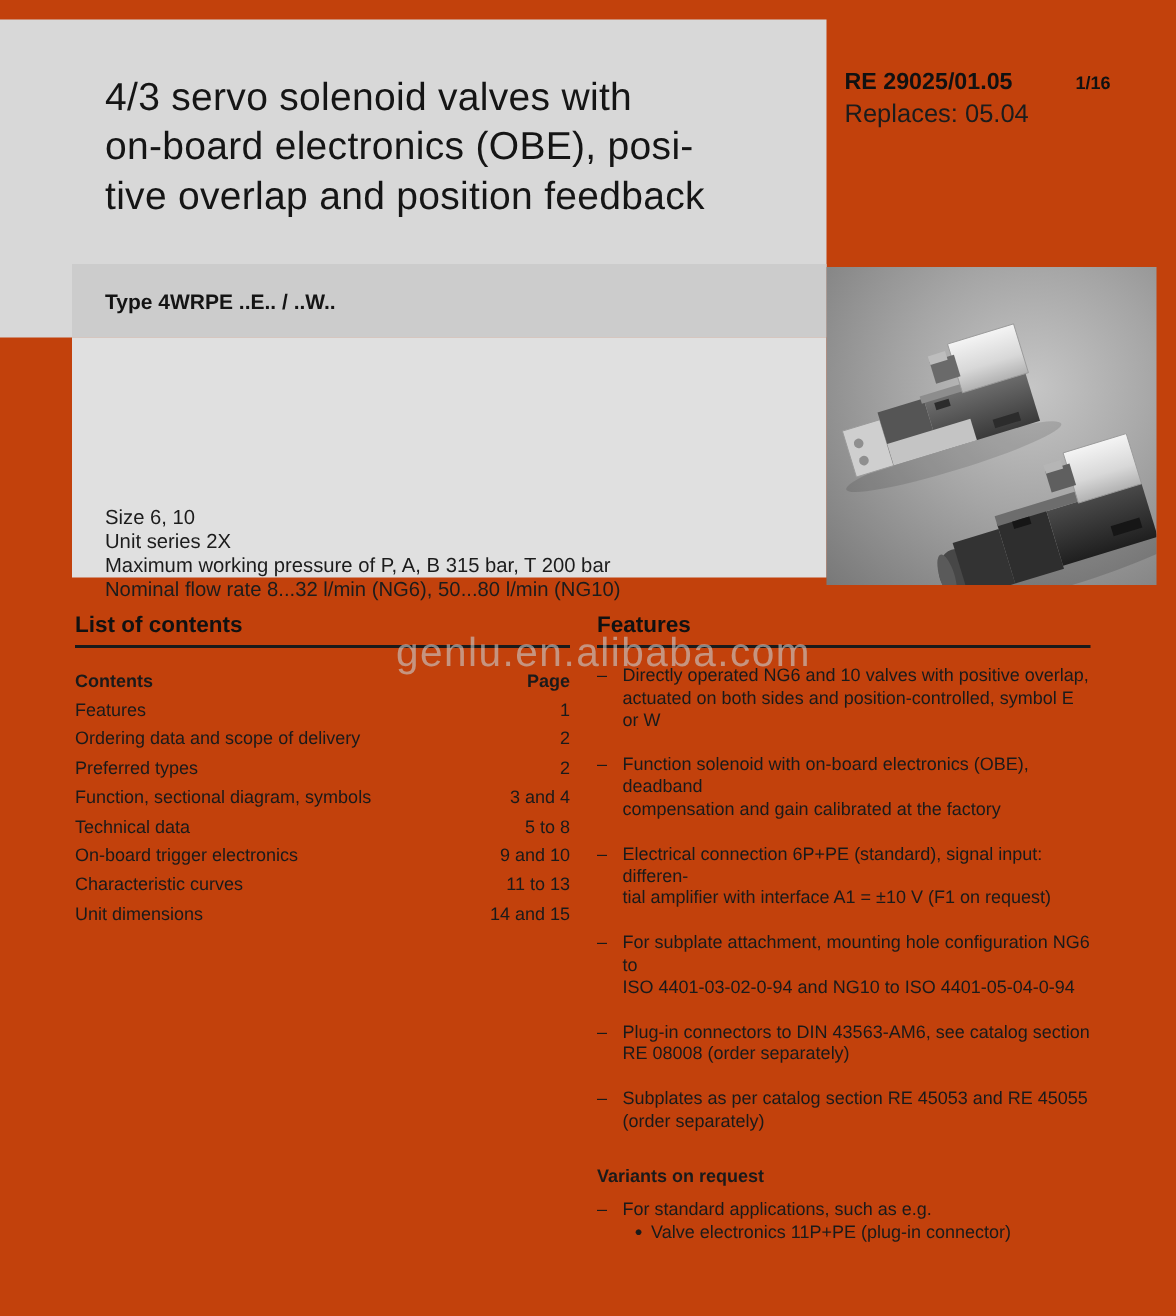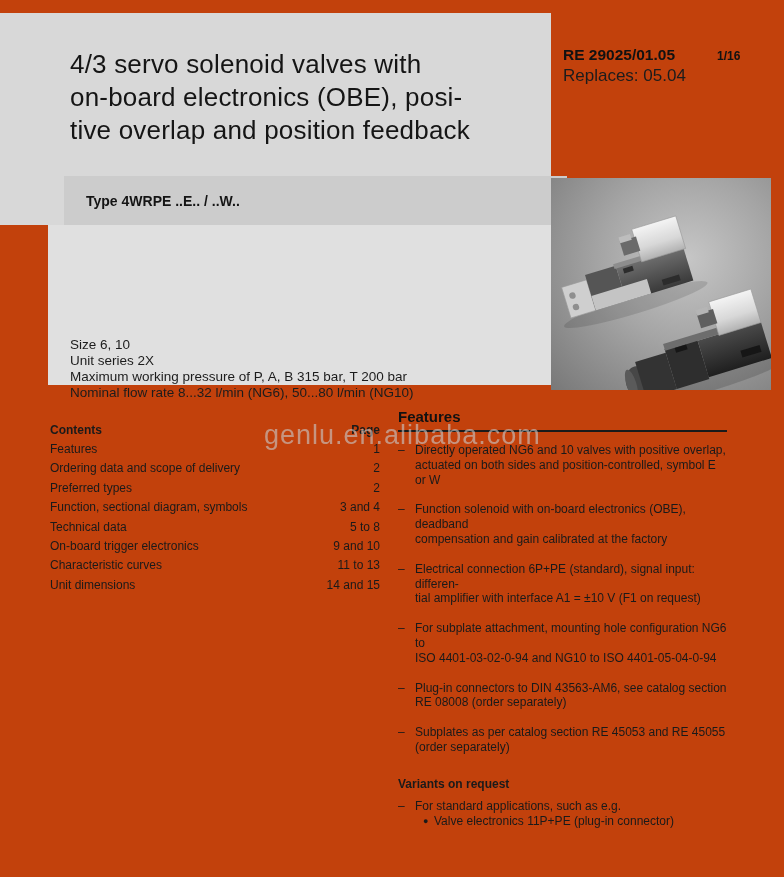--- a/index.html
+++ b/index.html
@@ -16,21 +16,21 @@
   .title-panel {
     position:absolute; left:0; top:13px; width:551px; height:212px;
     background:#d8d8d8;
   }
   .page-title {
     position:absolute; left:70px; top:35px; width:470px;
     font-size:26px; line-height:33px; font-weight:400;
     letter-spacing:0.2px; color:#151515; white-space:pre-line;
   }
   .type-bar {
-    position:absolute; left:64px; top:176px; width:503px; height:49px;
+    position:absolute; left:48px; top:176px; width:503px; height:49px;
     background:#cccccc; display:flex; align-items:center;
   }
   .type-label { font-size:14px; font-weight:700; padding-left:22px; color:#141414; }
   .spec-panel {
     position:absolute; left:48px; top:225px; width:503px; height:160px;
     background:#e0e0e0;
   }
   .spec-lines {
     position:absolute; left:22px; top:92px;
     font-size:13.5px; line-height:16px; color:#1c1c1c; white-space:pre-line;margin-top:20px;
@@ -159,20 +159,21 @@
         <rect x="34" y="4" width="12" height="5" fill="#161616"></rect>
         <rect x="96" y="26" width="20" height="7" fill="#161616"></rect>
         <rect x="80" y="-30" width="44" height="35" fill="url(#gConn)" stroke="#9a9a9a" stroke-width="0.6"></rect>
         <rect x="65" y="-22" width="17" height="15" fill="#5f5f5f"></rect>
         <rect x="65" y="-26" width="12" height="6" fill="#b5b5b5"></rect>
       </g>
     </svg>
   </div>
 
   <div class="contents-section">
+    <div class="section-heading">List of contents</div>
     <div class="contents-table">
       <div class="contents-row head">
         <span class="c-label">Contents</span>
         <span class="c-page">Page</span>
       </div>
       <div class="contents-row">
         <span class="c-label">Features</span>
         <span class="c-page">1</span>
       </div>
       <div class="contents-row">

